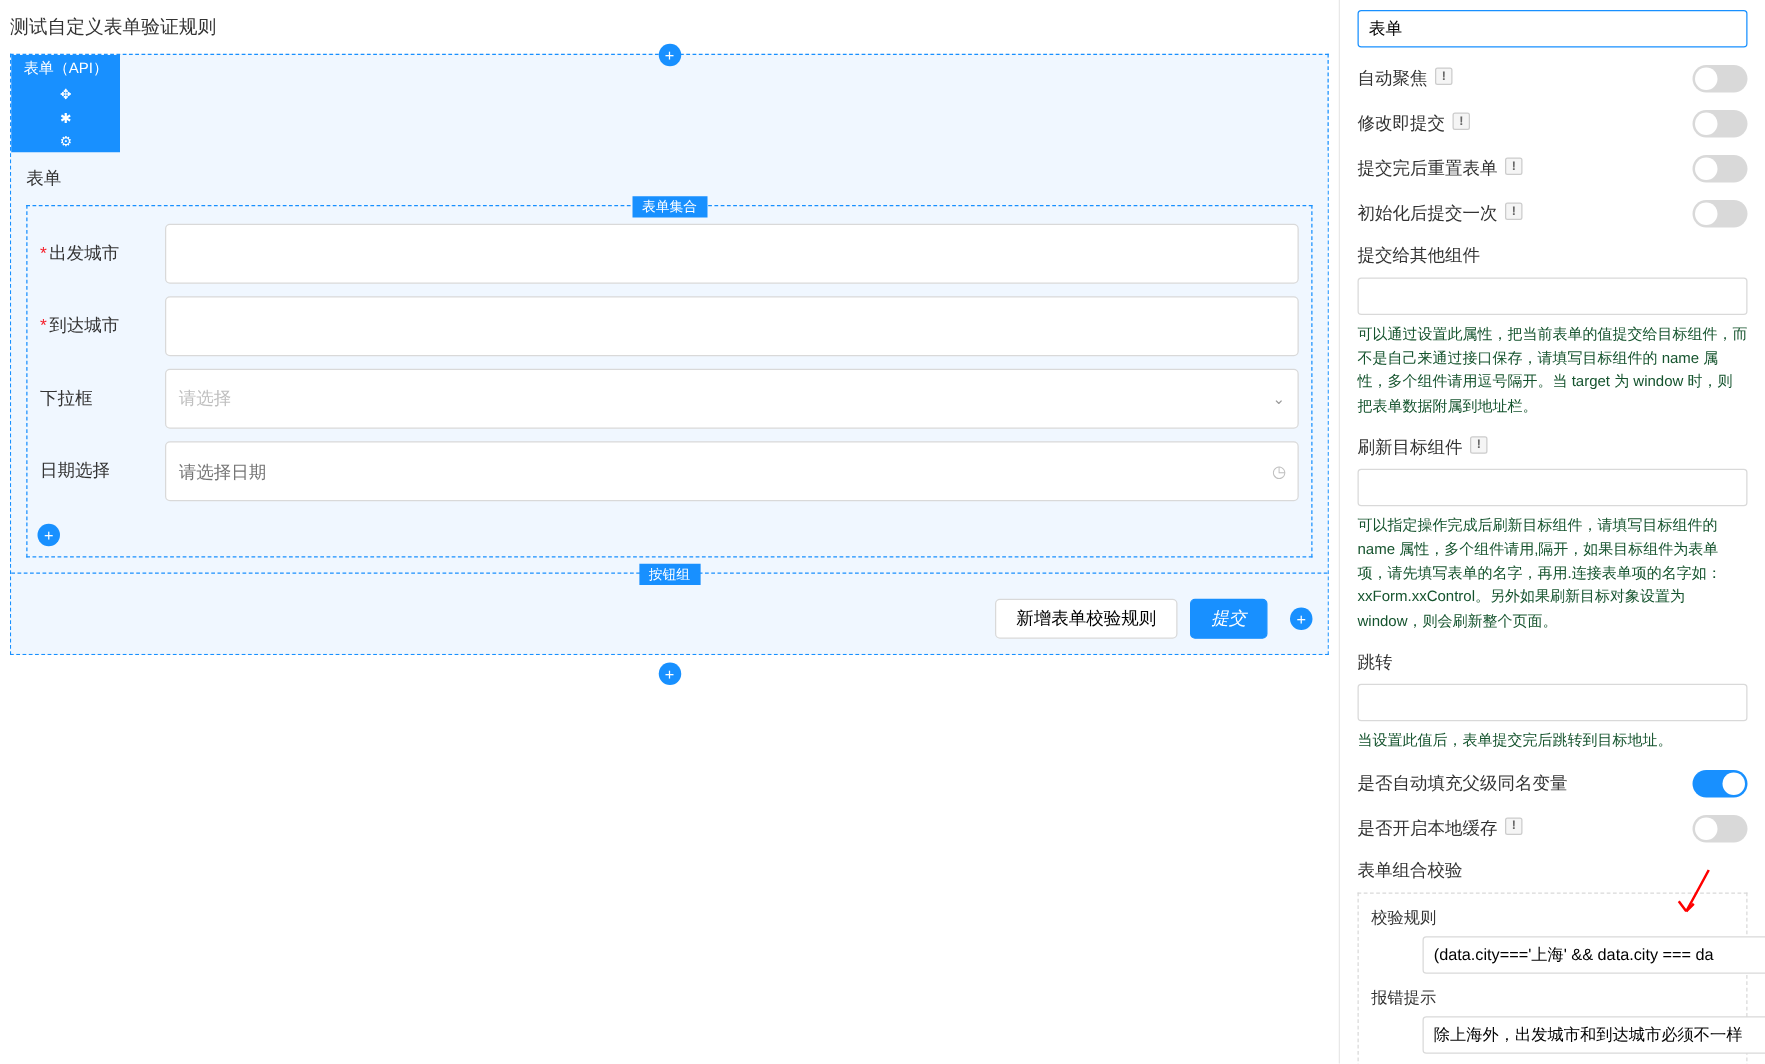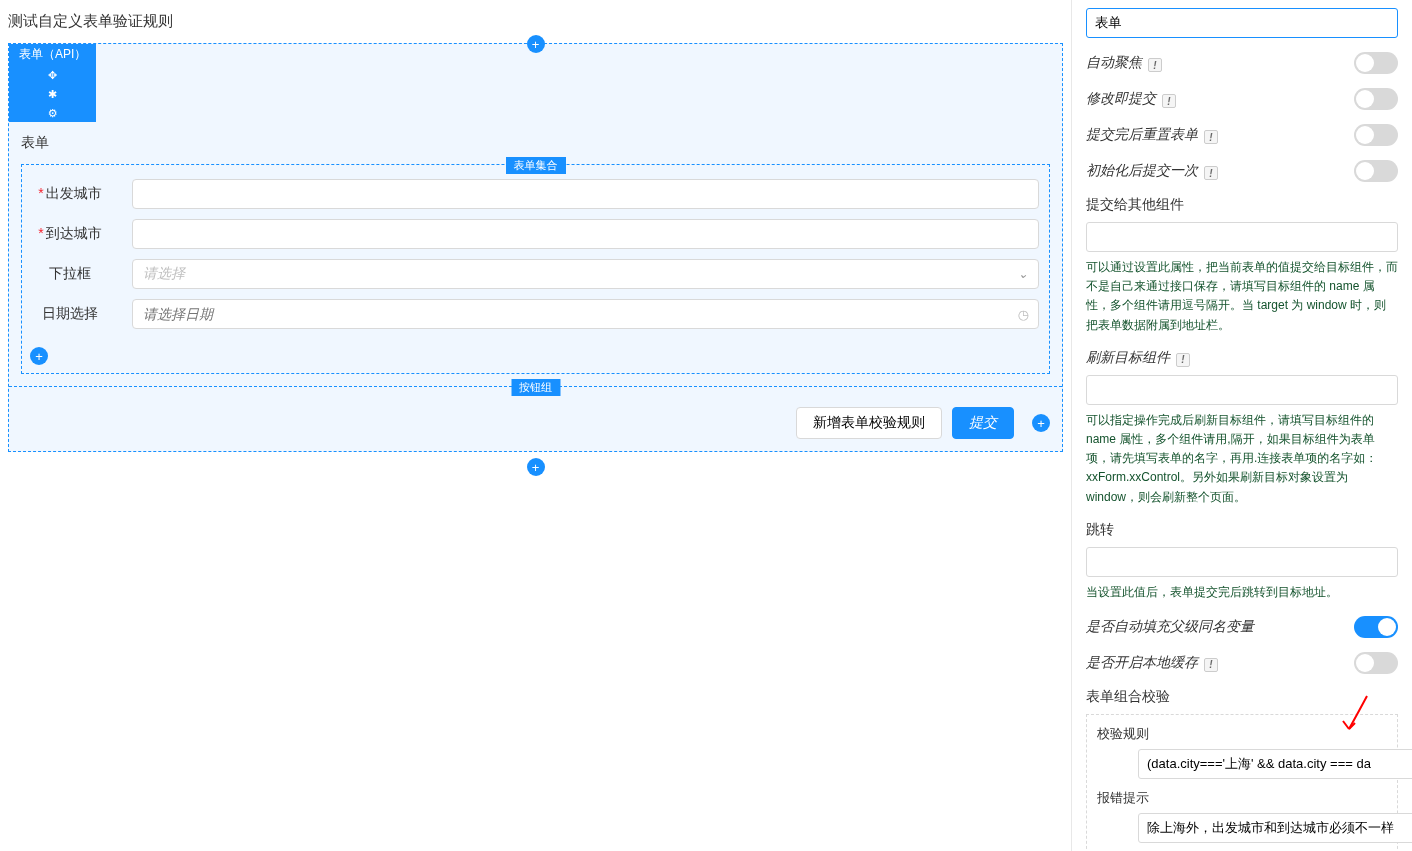--- a/index.html
+++ b/index.html
@@ -99,39 +99,38 @@
       font-size: 13px;
       cursor: pointer;
     }
     .form-row {
       display: flex;
       align-items: center;
       margin-bottom: 10px;
     }
     .form-label {
       width: 100px;
-      text-align: center;
+      text-align: left;
       padding-right: 24px;
       font-size: 14px;
     }
     .required::before {
       content: "*";
       color: #f5222d;
       margin-right: 2px;
     }
     .form-input, .form-select {
       flex: 1;
-      height: 30px;
+      height: 48px;
       border: 1px solid #d9d9d9;
       border-radius: 4px;
       padding: 0 10px;
       font-size: 14px;
       background: #fff;
       color: #333;
-      font-style: italic;
     }
     .form-select {
       display: flex;
       align-items: center;
       justify-content: space-between;
       color: #bfbfbf;
       cursor: pointer;
     }
     .form-select .placeholder { flex: 1; }
     .form-select .chevron { color: #999; font-size: 12px; }
@@ -206,23 +205,22 @@
     }
     .prop-row {
       display: flex;
       align-items: center;
       justify-content: space-between;
       margin-bottom: 14px;
       gap: 8px;
     }
     .prop-label {
       display: flex;
-      align-items: flex-end;
+      align-items: flex-start;
       gap: 6px;
-      font-style: italic;
     }
     .exclaim {
       display: inline-flex;
       width: 14px;
       height: 14px;
       align-items: center;
       justify-content: center;
       font-size: 10px;
       font-weight: bold;
       color: #666;

